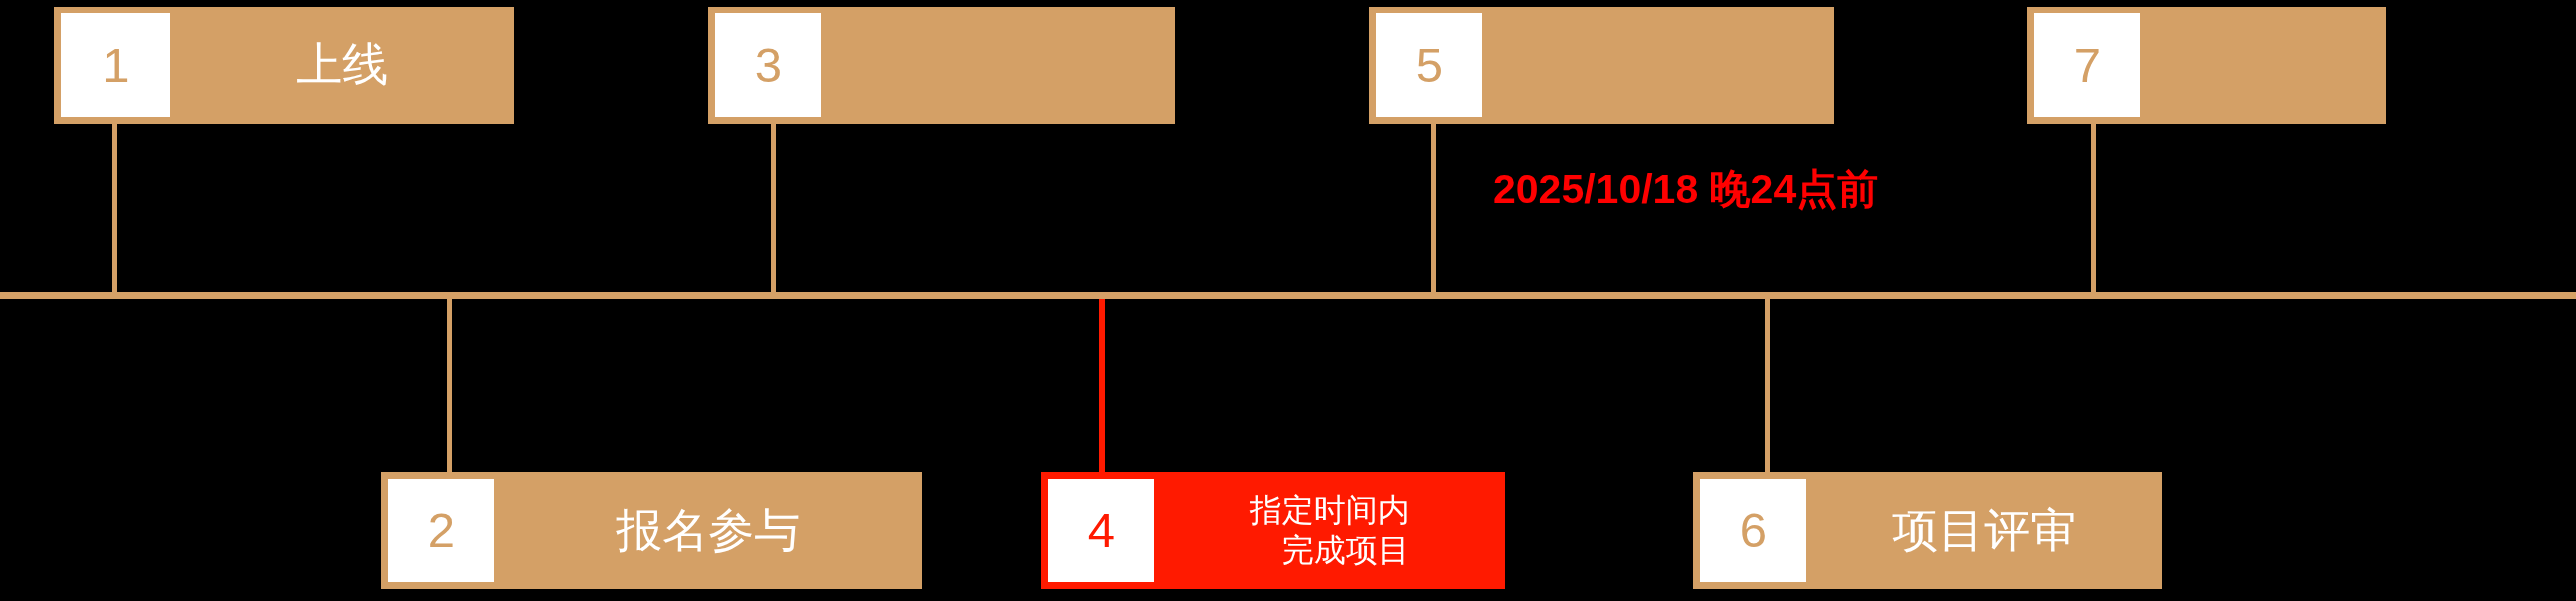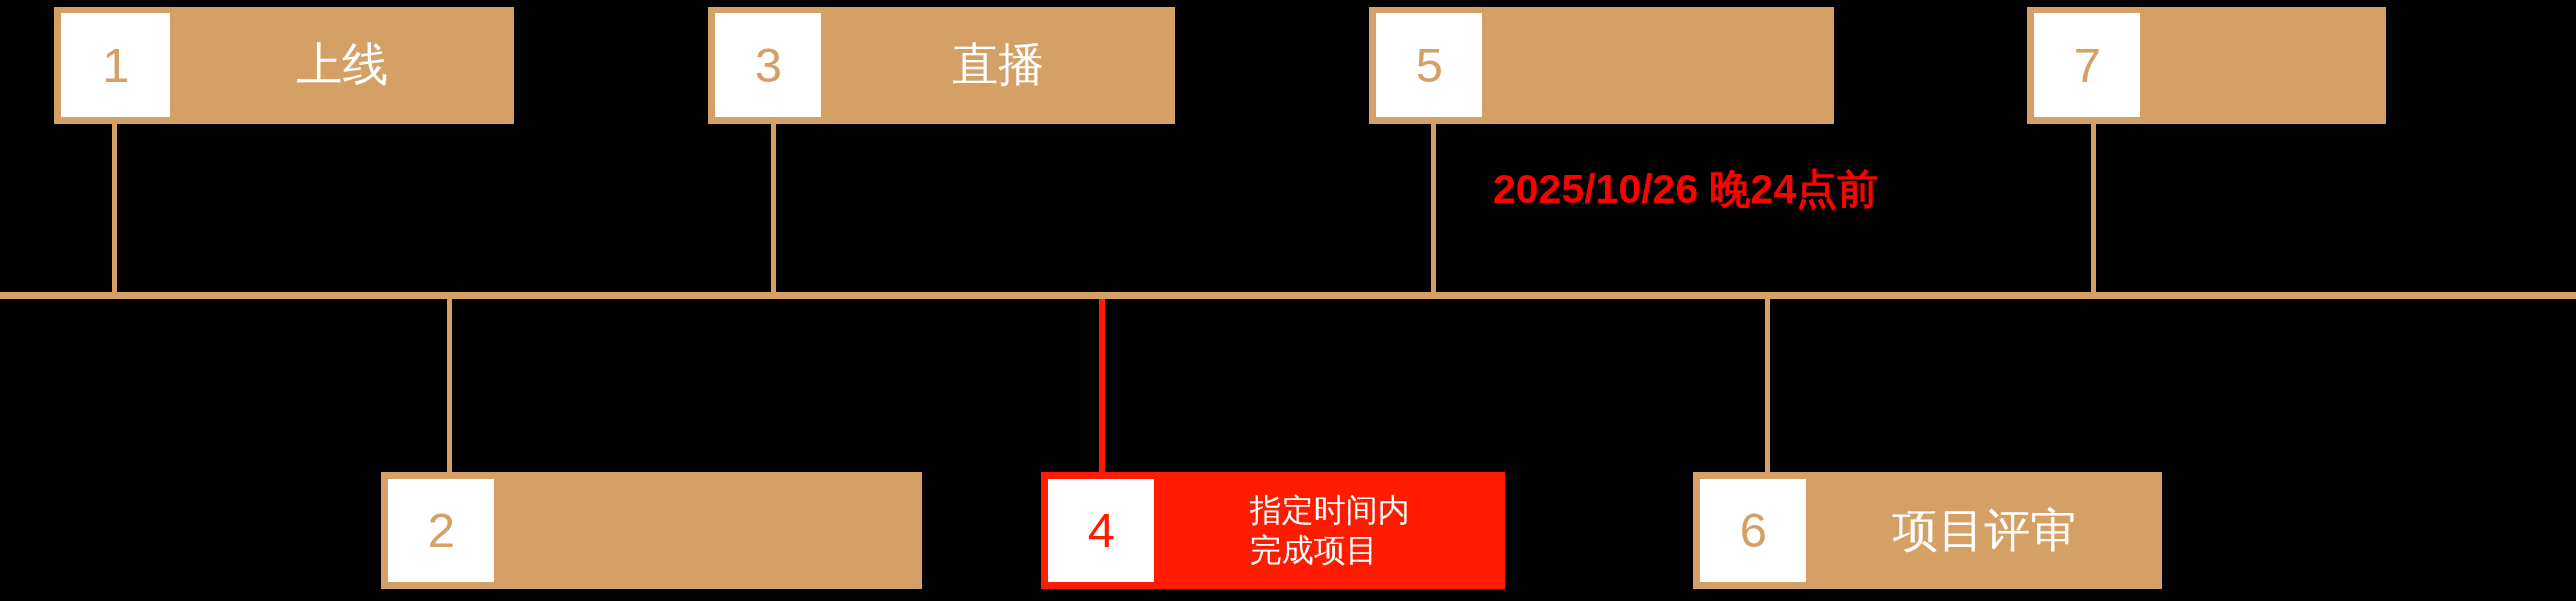--- a/index.html
+++ b/index.html
@@ -34,21 +34,21 @@
   }
   .num {
     color:#d4a066; font-size:49px; line-height:1;
     font-weight:400; letter-spacing:0;
   }
   .card.red .num { color:#ff1a00; }
 
   .label {
     flex:1 1 auto; display:flex; align-items:center; justify-content:center;
     color:#ffffff; font-size:46px; line-height:1.12;
-    text-align:left; padding:0 8.2px; white-space:pre-line;
+    text-align:right; padding:0 8.2px; white-space:pre-line;
     font-weight:400;
   }
   .card.red .label { font-size:32px; line-height:1.22; }
 
   
   .annotation {
     position:absolute; color:#ff0000;
     font-size:41px; font-weight:bold; line-height:1;
     white-space:nowrap;
   }
@@ -73,41 +73,41 @@
     <div class="num-box" style="width:109px;">
       <span class="num">1</span>
     </div>
     <div class="label">上线</div>
   </div>
 
   <div class="card" style="left:708px; top:6.6px; width:467px; height:117px;">
     <div class="num-box" style="width:106px;">
       <span class="num">3</span>
     </div>
-    <div class="label">直播</div>
   </div>
 
   <div class="card" style="left:1369px; top:6.6px; width:465px; height:117px;">
     <div class="num-box" style="width:106px;">
       <span class="num">5</span>
     </div>
   </div>
 
   <div class="card" style="left:2027px; top:6.6px; width:359px; height:117px;">
     <div class="num-box" style="width:106px;">
       <span class="num">7</span>
     </div>
   </div>
 
-  <div class="annotation" style="left:1493px; top:169px;">2025/10/26 晚24点前</div>
+  <div class="annotation" style="left:1493px; top:169px;">2025/10/18 晚24点前</div>
 
   <div class="card" style="left:381px; top:472px; width:541px; height:117px;">
     <div class="num-box" style="width:106px;">
       <span class="num">2</span>
     </div>
+    <div class="label">报名参与</div>
   </div>
 
   <div class="card red" style="left:1041px; top:472px; width:464px; height:117px;">
     <div class="num-box" style="width:106px;">
       <span class="num">4</span>
     </div>
     <div class="label">指定时间内
 完成项目</div>
   </div>
 

